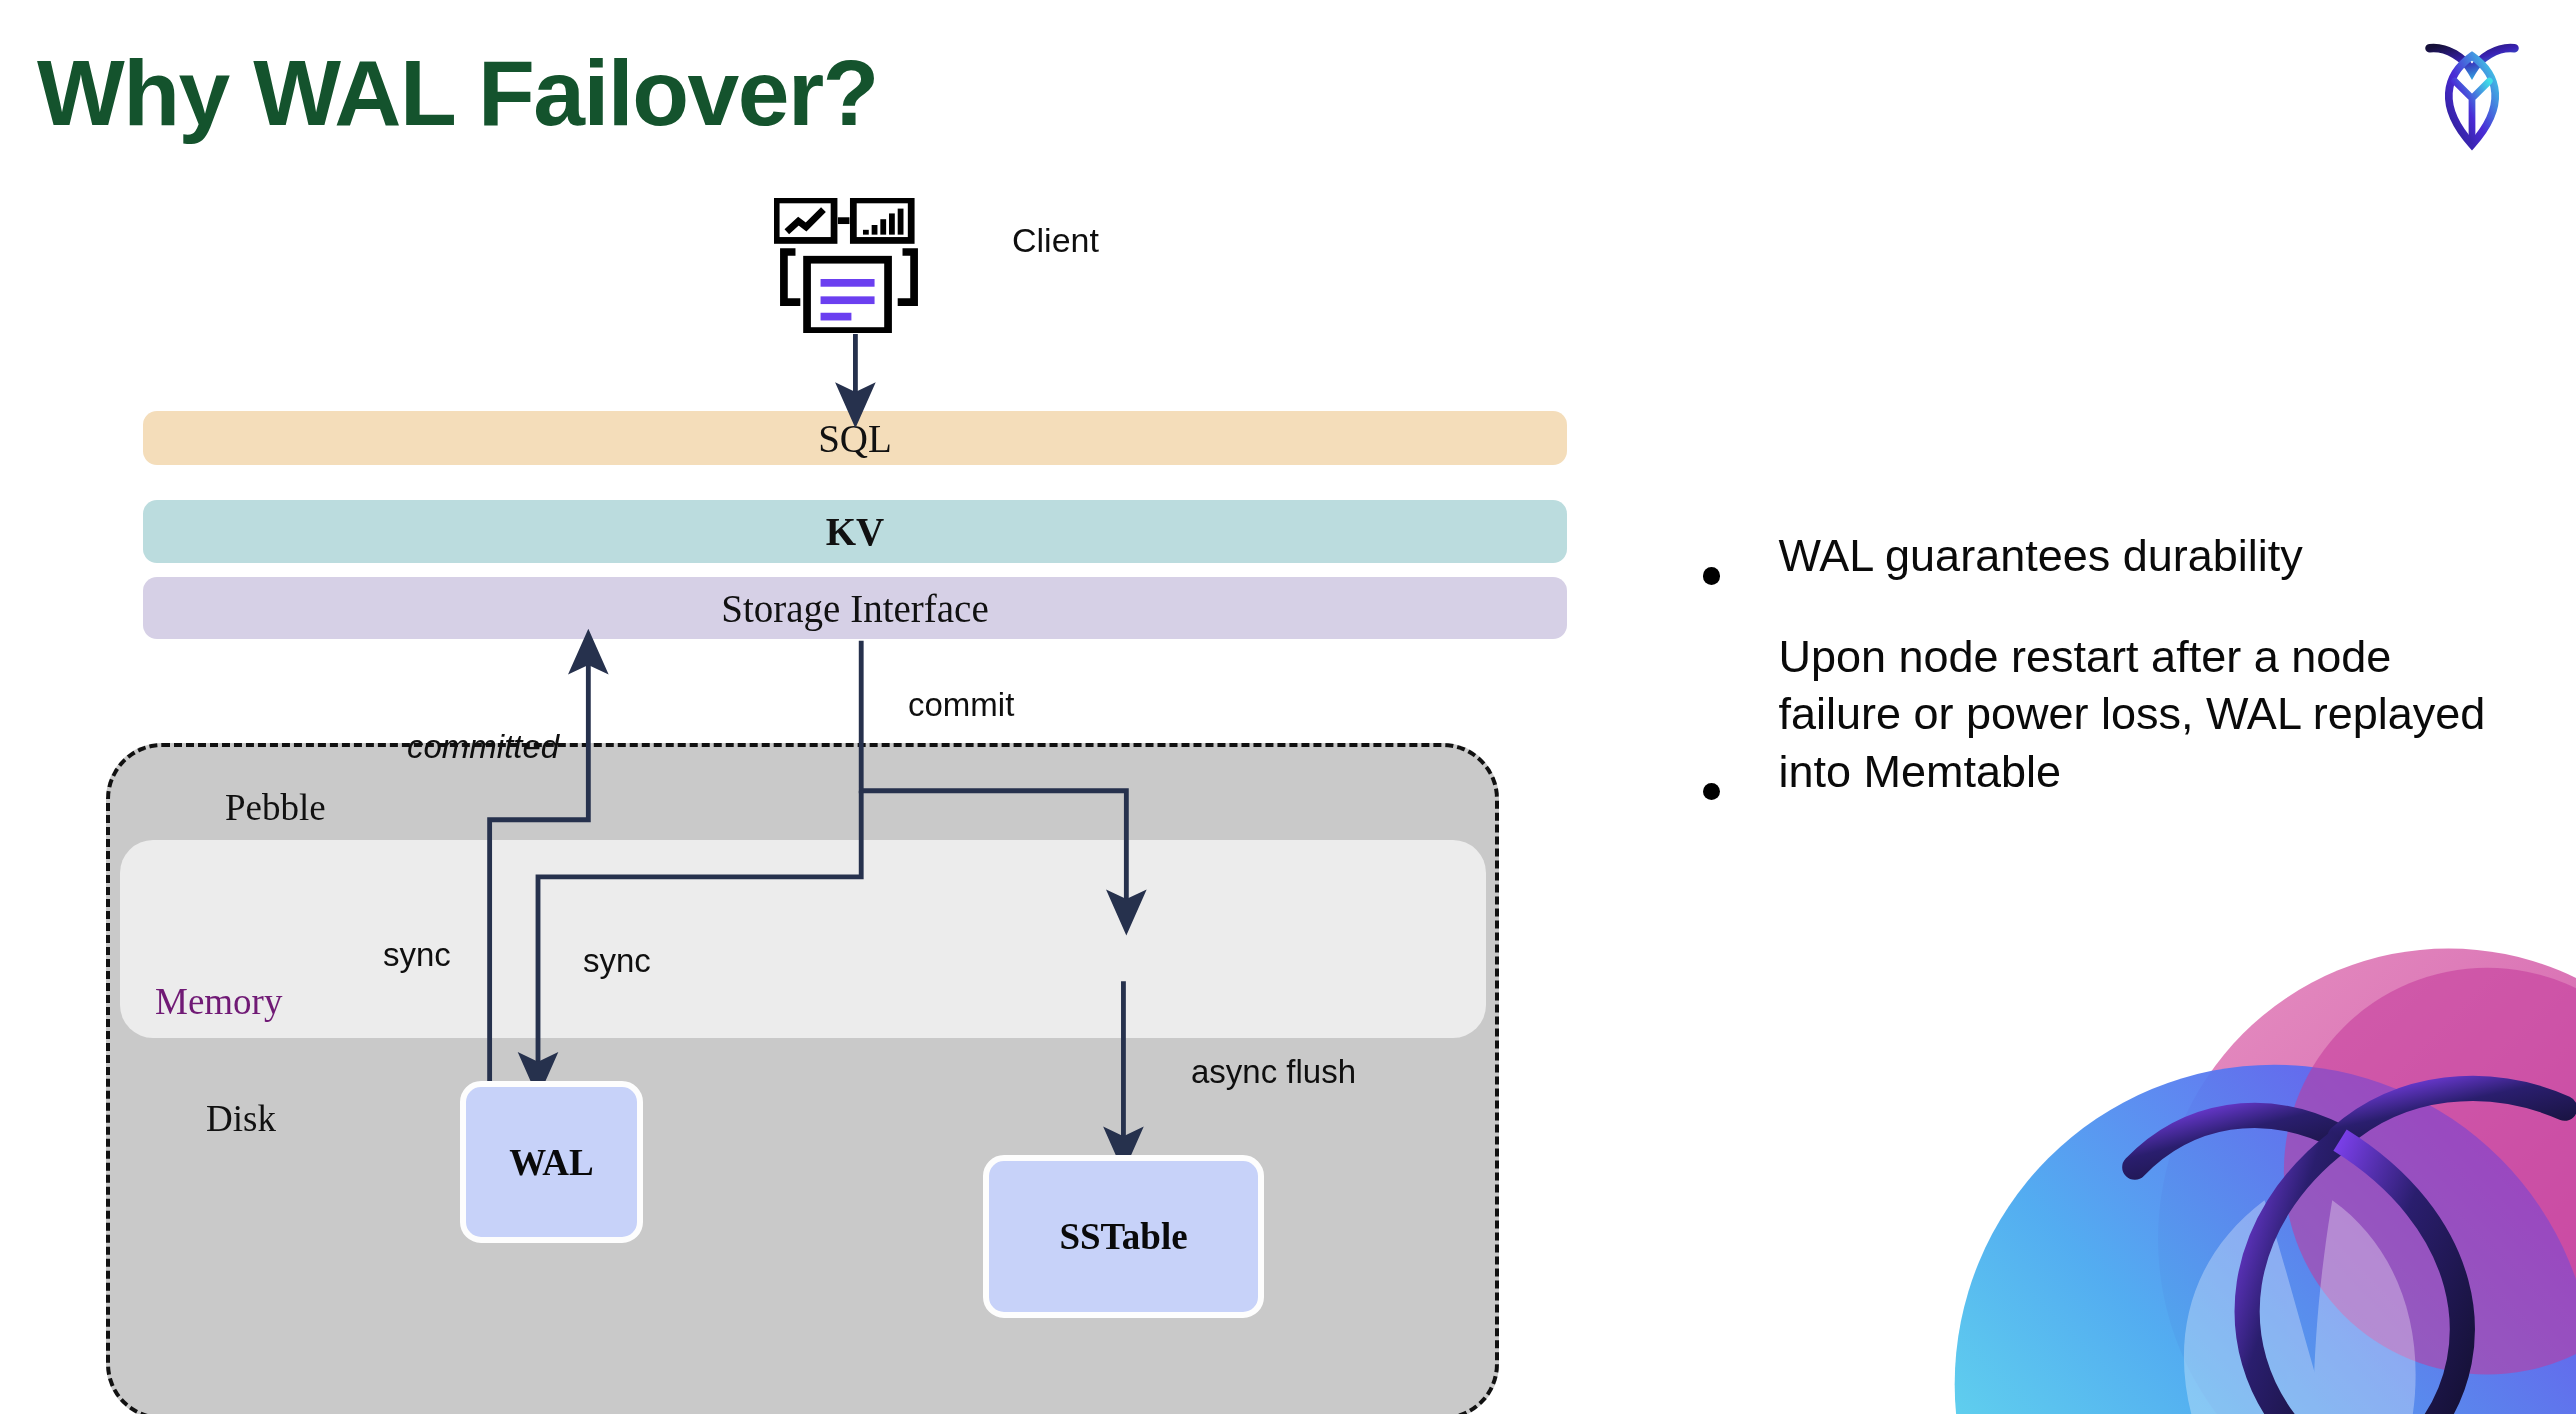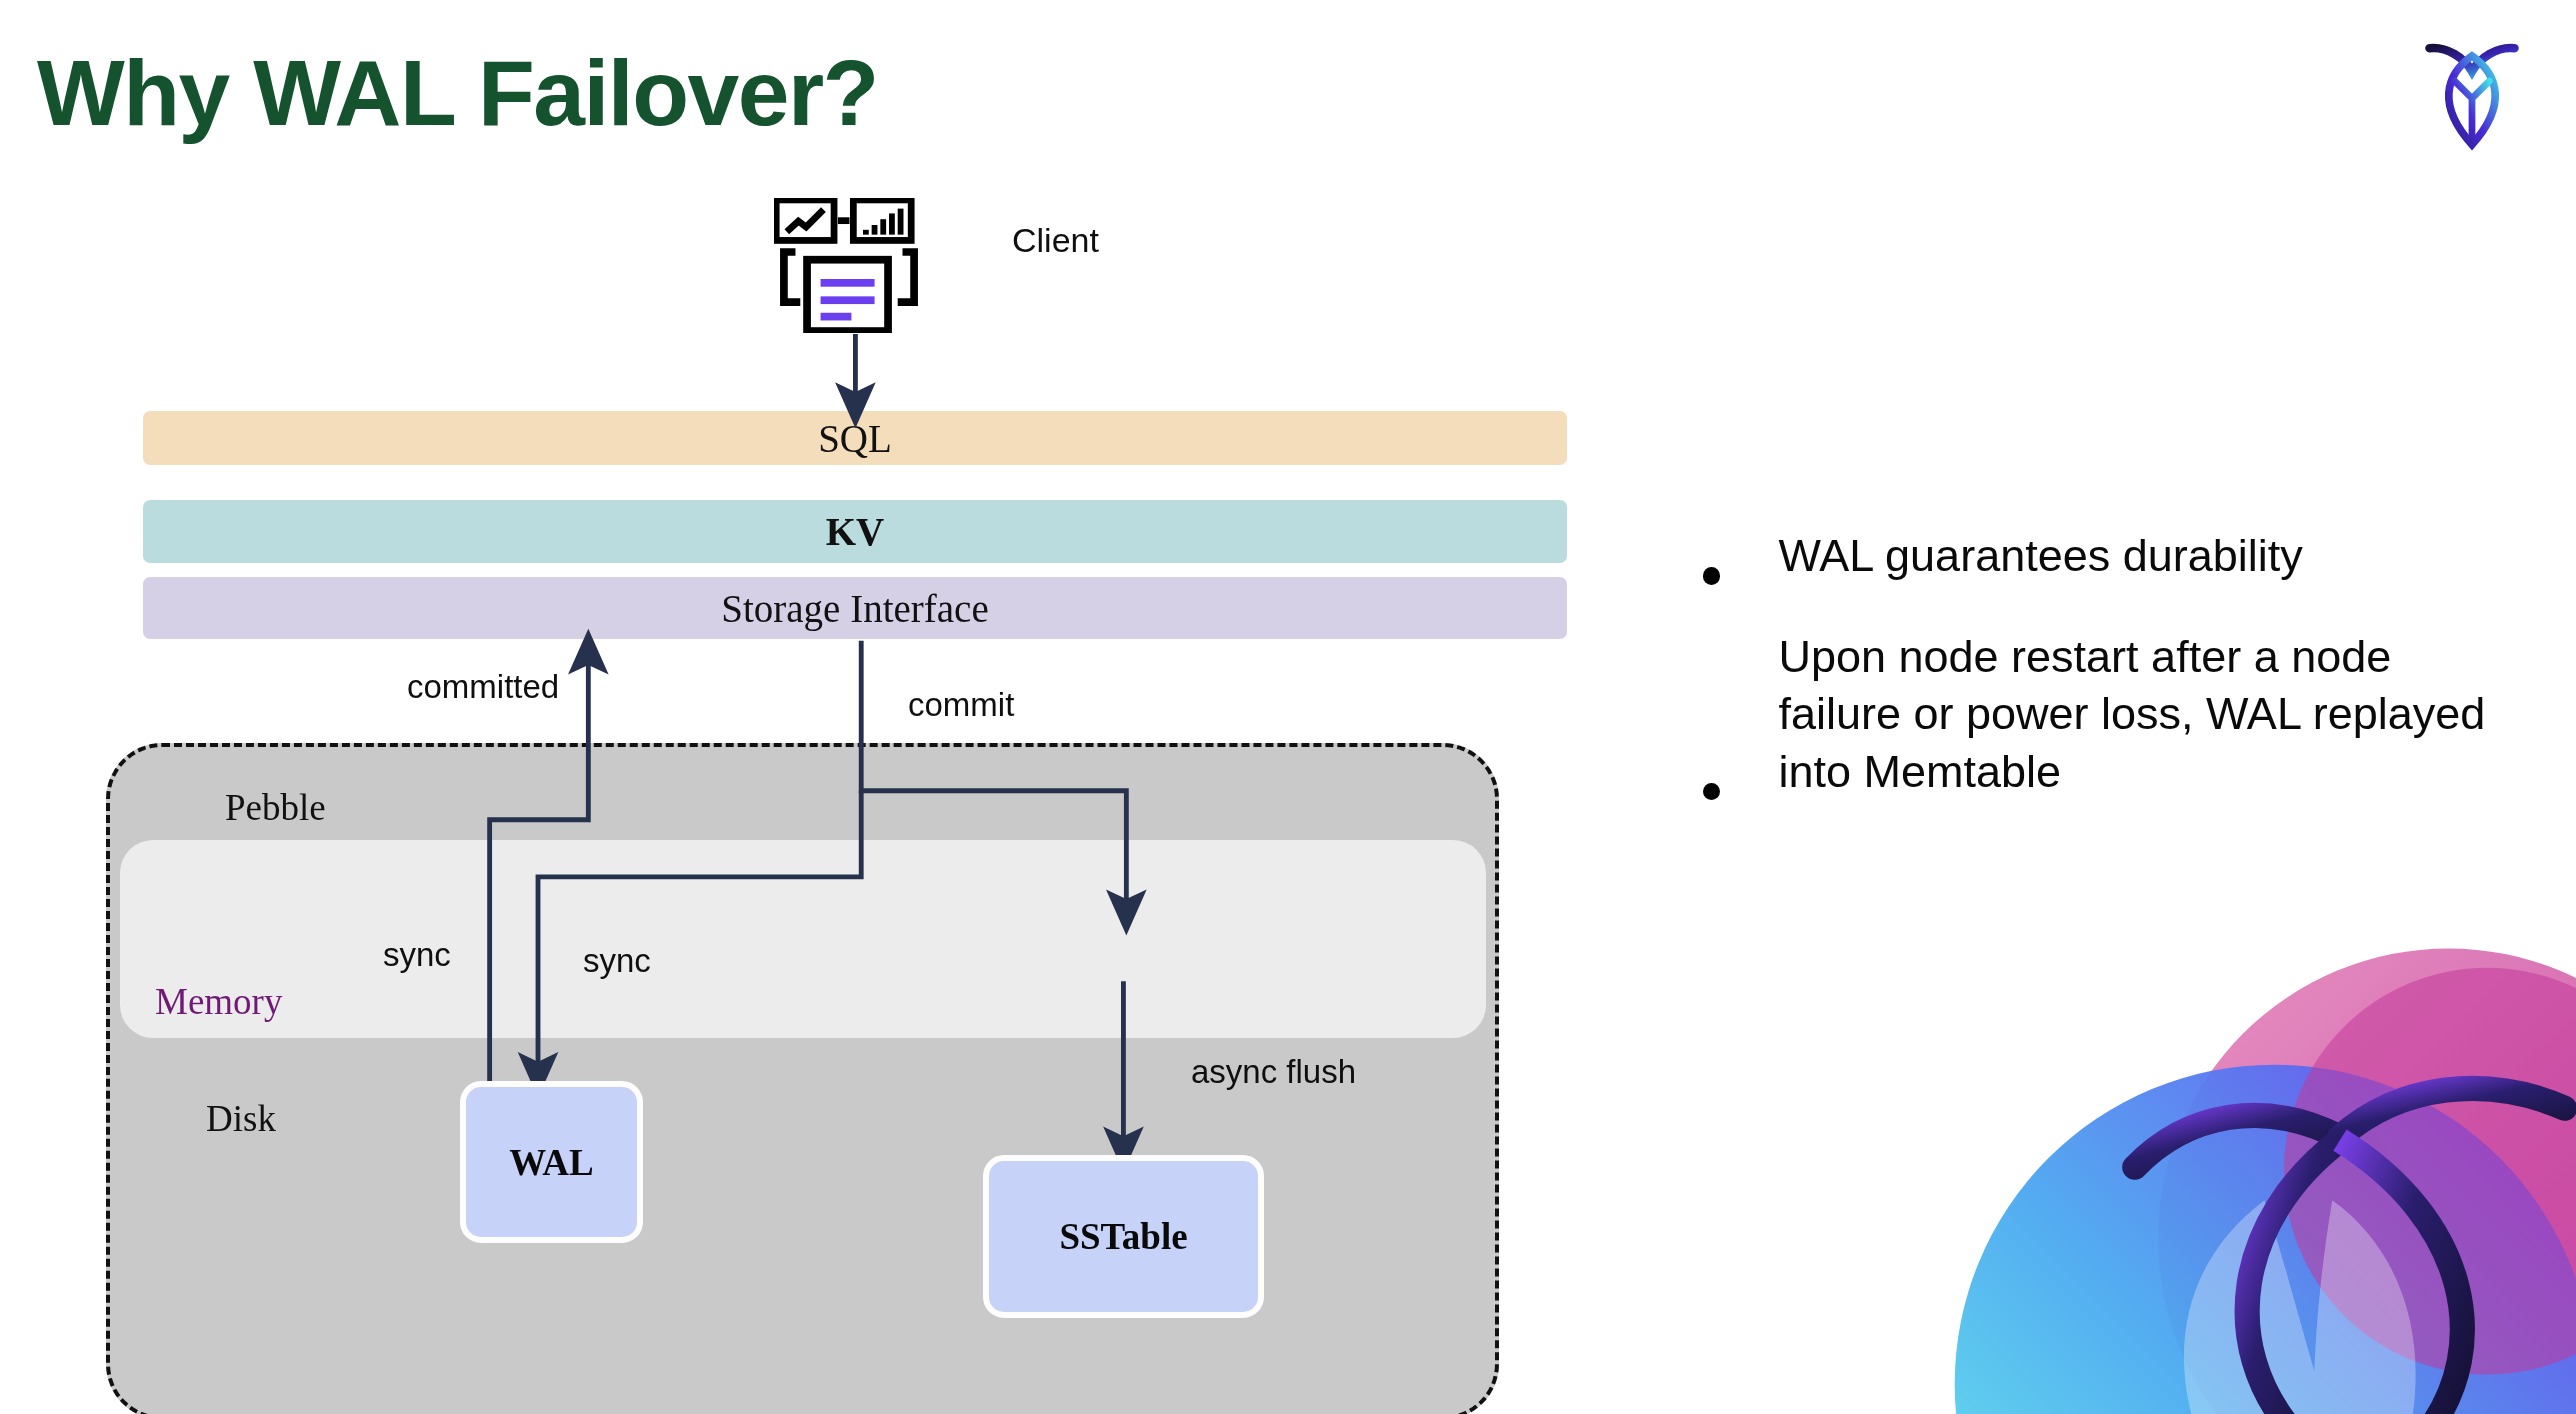--- a/index.html
+++ b/index.html
@@ -32,21 +32,21 @@
   
   #client-icon{position:absolute;left:774px;top:198px;width:150px;height:135px;}
   #client-label{
     position:absolute;left:1012px;top:221px;
     font-size:34px;color:#0f0f0f;font-family:"Liberation Sans", sans-serif;
   }
 
   
   .layer-bar{
     position:absolute;left:143px;width:1424px;
-    border-radius:7px;
+    border-radius:14px;
     display:flex;align-items:center;justify-content:center;
     font-family:"Liberation Serif", serif;
     font-size:39px;color:#111111;
   }
   #bar-sql{top:411px;height:54px;background:#F4DDBA;}
   #bar-kv{top:500px;height:63px;background:#BBDCDE;font-weight:bold;}
   #bar-storage{top:577px;height:62px;background:#D6D0E6;}
 
   
   #pebble-box{
@@ -95,21 +95,21 @@
   #node-sstable{
     left:983px;top:1155px;width:281px;height:163px;
     border:6.8px solid #FDFDFD;border-radius:21px;font-size:37px;
   }
 
   
   .edge-label{
     position:absolute;font-family:"Liberation Sans", sans-serif;
     font-size:33px;color:#0f0f0f;white-space:nowrap;
   }
-  #label-committed{left:407px;top:668px;}
+  #label-committed{left:407px;top:728px;font-style:italic;}
   #label-commit{left:908px;top:686px;text-align:center;}
   #label-sync-left{left:383px;top:936px;}
   #label-sync-right{left:583px;top:942px;}
   #label-async-flush{left:1191px;top:1053px;}
 
   
   #connectors{position:absolute;left:0;top:0;width:1645px;height:1415px;}
 
   
   #bullets{position:absolute;left:1703px;top:527px;width:803px;}

